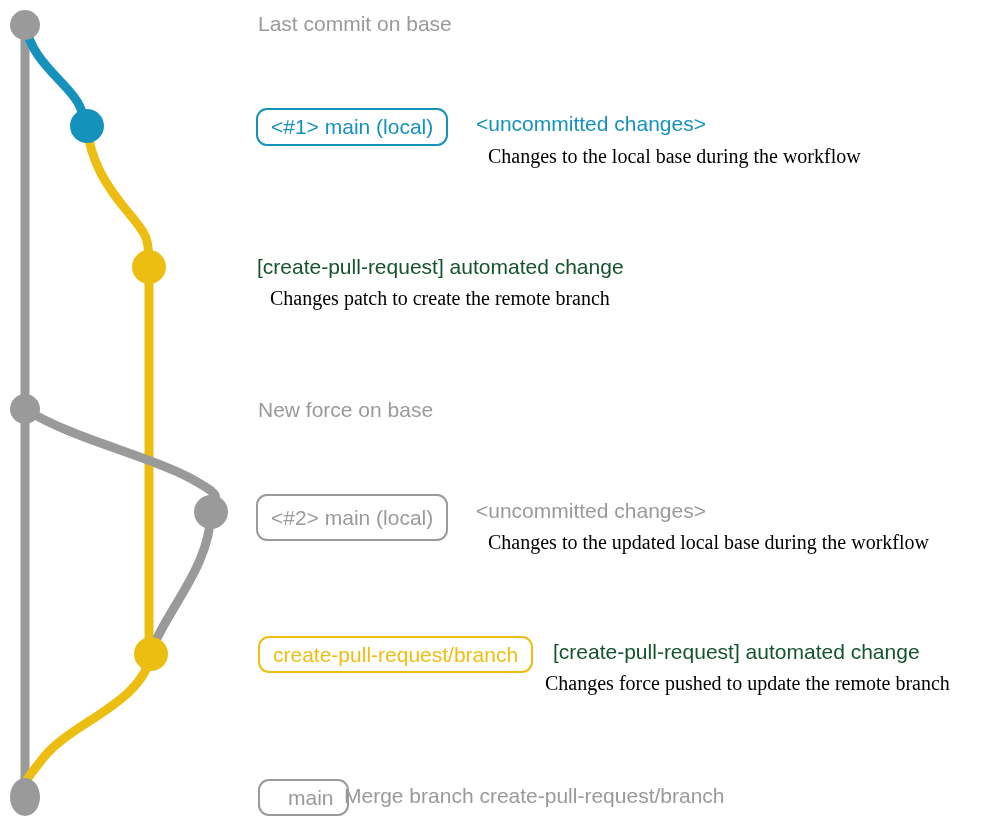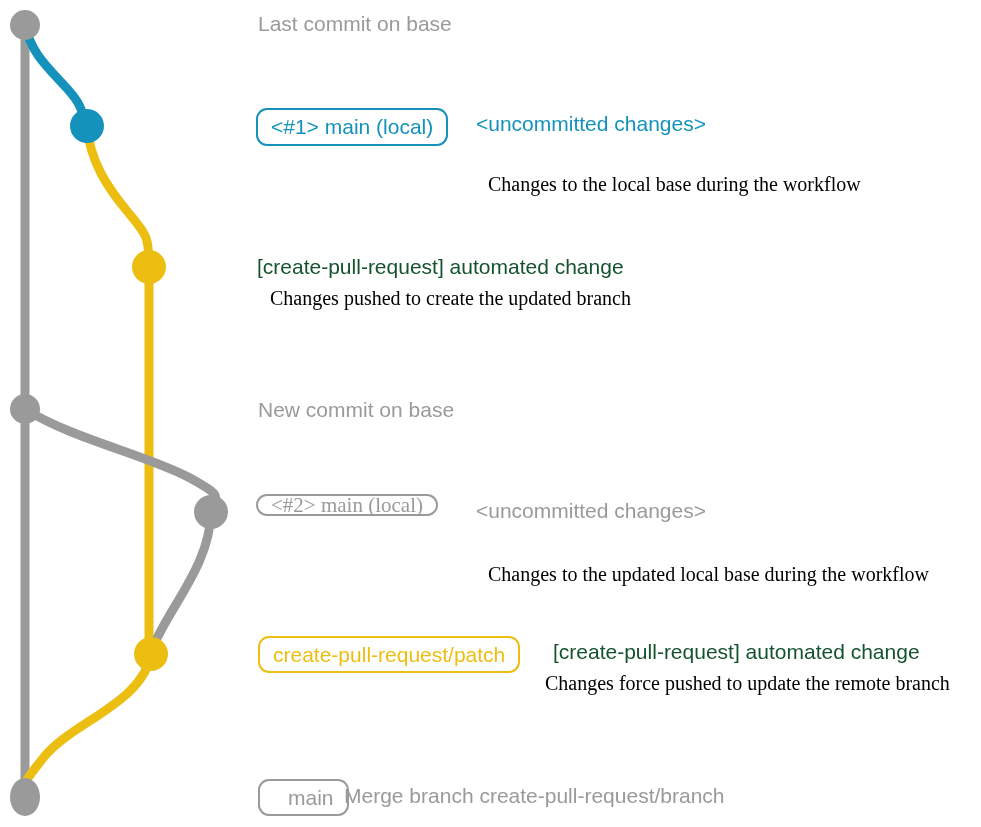--- a/index.html
+++ b/index.html
@@ -53,31 +53,31 @@
     <circle cx="25" cy="409" r="15" fill="#9a9a9a"></circle>
     <circle cx="211" cy="512" r="17" fill="#9a9a9a"></circle>
     <circle cx="151" cy="654" r="17" fill="#edbe12"></circle>
     <ellipse cx="25" cy="797" rx="15" ry="19" fill="#9a9a9a"></ellipse>
   </svg>
 
   <div class="lbl sans gray" style="left:258px;top:12px;">Last commit on base</div>
 
   <div class="badge blue" style="left:256px;top:108px;height:38px;">&lt;#1&gt; main (local)</div>
   <div class="lbl sans blue" style="left:476px;top:112px;">&lt;uncommitted changes&gt;</div>
-  <div class="lbl serif" style="left:488px;top:145px;margin-top:28px;">Changes to the local base during the workflow</div>
+  <div class="lbl serif" style="left:488px;top:145px;">Changes to the local base during the workflow</div>
 
   <div class="lbl sans yellow" style="left:257px;top:255px;">[create-pull-request] automated change</div>
-  <div class="lbl serif" style="left:270px;top:287px;">Changes pushed to create the updated branch</div>
+  <div class="lbl serif" style="left:270px;top:287px;">Changes patch to create the remote branch</div>
 
-  <div class="lbl sans gray" style="left:258px;top:398px;">New commit on base</div>
+  <div class="lbl sans gray" style="left:258px;top:398px;">New force on base</div>
 
-  <div class="badge gray" style="left:256px;top:494px;height:22px;font-family:Liberation Serif, serif;">&lt;#2&gt; main (local)</div>
+  <div class="badge gray" style="left:256px;top:494px;height:47px;">&lt;#2&gt; main (local)</div>
   <div class="lbl sans gray" style="left:476px;top:499px;">&lt;uncommitted changes&gt;</div>
-  <div class="lbl serif" style="left:488px;top:563px;text-align:center;">Changes to the updated local base during the workflow</div>
+  <div class="lbl serif" style="left:488px;top:531px;text-align:center;">Changes to the updated local base during the workflow</div>
 
-  <div class="badge yellow" style="left:258px;top:636px;height:37px;">create-pull-request/patch</div>
+  <div class="badge yellow" style="left:258px;top:636px;height:37px;">create-pull-request/branch</div>
   <div class="lbl sans yellow" style="left:553px;top:640px;">[create-pull-request] automated change</div>
   <div class="lbl serif" style="left:545px;top:672px;">Changes force pushed to update the remote branch</div>
 
   <div class="badge gray" style="left:258px;top:779px;height:37px;padding-left:28px;">main</div>
   <div class="lbl sans gray" style="left:344px;top:784px;">Merge branch create-pull-request/branch</div>
 
 </div>
 
 </body></html>

